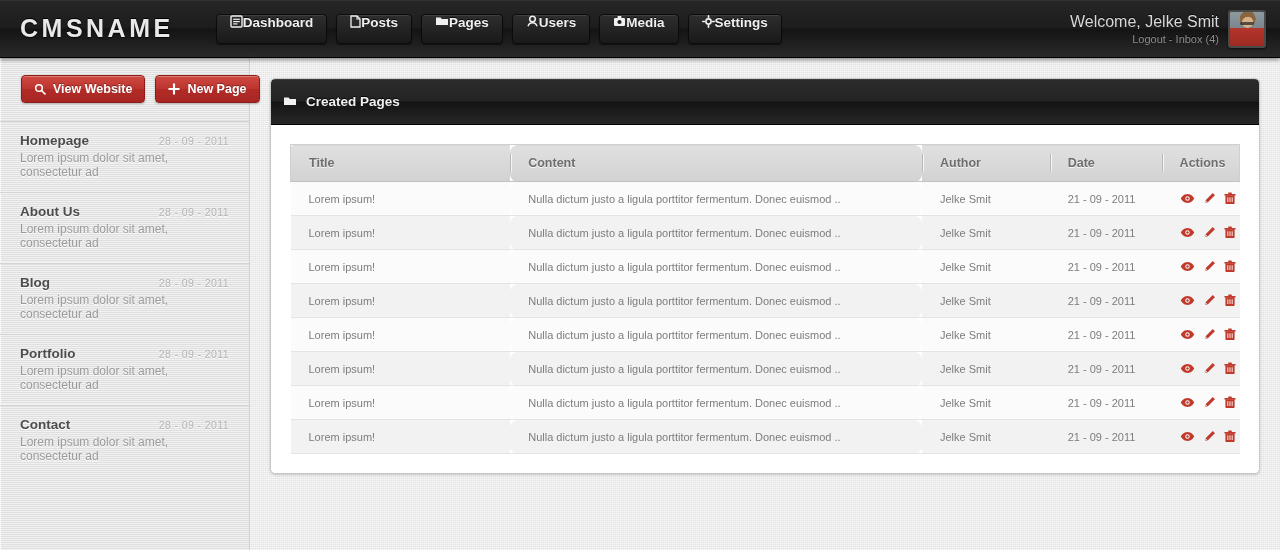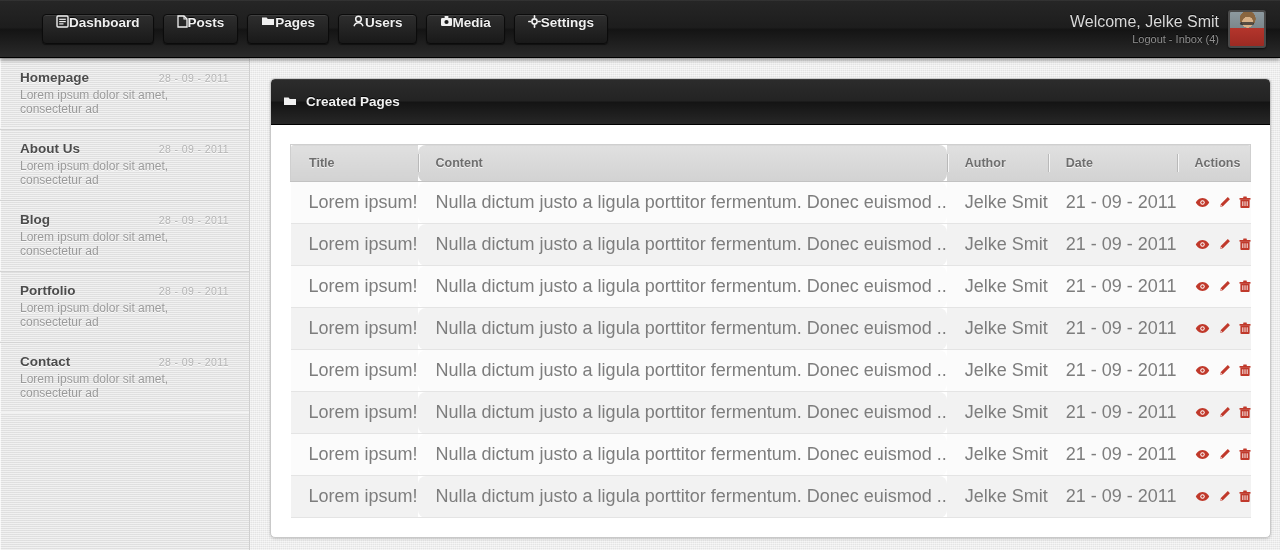--- a/index.html
+++ b/index.html
@@ -220,41 +220,42 @@
   thead th + th::before {
     content: "";
     position: absolute;
     left: 0; top: 9px; bottom: 9px;
     width: 1px;
     background: #b9b9b9;
     box-shadow: 1px 0 0 rgba(255,255,255,.75);
   }
   tbody td {
     padding: 10px 0 10px 18px;
-    font-size: 18px;
+    font-size: 11px;
     color: #7d7d7d;
     border-bottom: 1px solid #e4e4e4;
     white-space: nowrap;
   }
   tbody tr:nth-child(odd)  td { background: #fbfbfb; }
   tbody tr:nth-child(even) td { background: #f2f2f2; }
 
   .col-title   { width: 225px; }
   .col-content { width: 415px; border-radius: 8px; }
   .col-author  { width: 130px; }
   .col-date    { width: 113px; }
   .col-actions { width: 78px; }
 
   .actions { display: flex; align-items: center; gap: 8px; }
   .actions svg { display: block; cursor: pointer; }
 </style>
 </head>
 <body>
 
 <div class="topbar">
+  <div class="logo">CMSNAME</div>
 
   <nav class="mainnav">
     <div class="navbtn">
       <span>
         <svg width="13" height="13" viewBox="0 0 13 13">
             <rect x="1" y="1" width="11" height="11" rx="1" fill="none" stroke="#f0f0f0" stroke-width="1.4"></rect>
             <line x1="3.2" y1="4.3" x2="9.8" y2="4.3" stroke="#f0f0f0" stroke-width="1.2"></line>
             <line x1="3.2" y1="6.6" x2="9.8" y2="6.6" stroke="#f0f0f0" stroke-width="1.2"></line>
             <line x1="3.2" y1="8.9" x2="7.5" y2="8.9" stroke="#f0f0f0" stroke-width="1.2"></line>
           </svg>
@@ -318,20 +319,40 @@
       <div class="welcome">Welcome, Jelke Smit</div>
       <div class="userlinks">Logout - Inbox (4)</div>
     </div>
     <div class="avatar"></div>
   </div>
 </div>
 
 <div class="page">
 
   <aside class="sidebar">
+    <div class="sidebtns">
+      <div class="redbtn">
+        <span>
+          <svg width="12" height="12" viewBox="0 0 12 12">
+              <circle cx="5" cy="5" r="3.3" fill="none" stroke="#fff" stroke-width="1.5"></circle>
+              <line x1="7.5" y1="7.5" x2="11" y2="11" stroke="#fff" stroke-width="1.7" stroke-linecap="round"></line>
+            </svg>
+        </span>
+        <span>View Website</span>
+      </div>
+      <div class="redbtn">
+        <span>
+          <svg width="12" height="12" viewBox="0 0 12 12">
+              <line x1="6" y1="1.3" x2="6" y2="10.7" stroke="#fff" stroke-width="2.1" stroke-linecap="round"></line>
+              <line x1="1.3" y1="6" x2="10.7" y2="6" stroke="#fff" stroke-width="2.1" stroke-linecap="round"></line>
+            </svg>
+        </span>
+        <span>New Page</span>
+      </div>
+    </div>
 
     <ul class="sidelist">
       <li class="sideitem">
         <div class="siderow1">
           <span class="sidetitle">Homepage</span>
           <span class="sidedate">28 - 09 - 2011</span>
         </div>
         <div class="sidedesc">Lorem ipsum dolor sit amet, consectetur ad</div>
       </li>
       <li class="sideitem">

